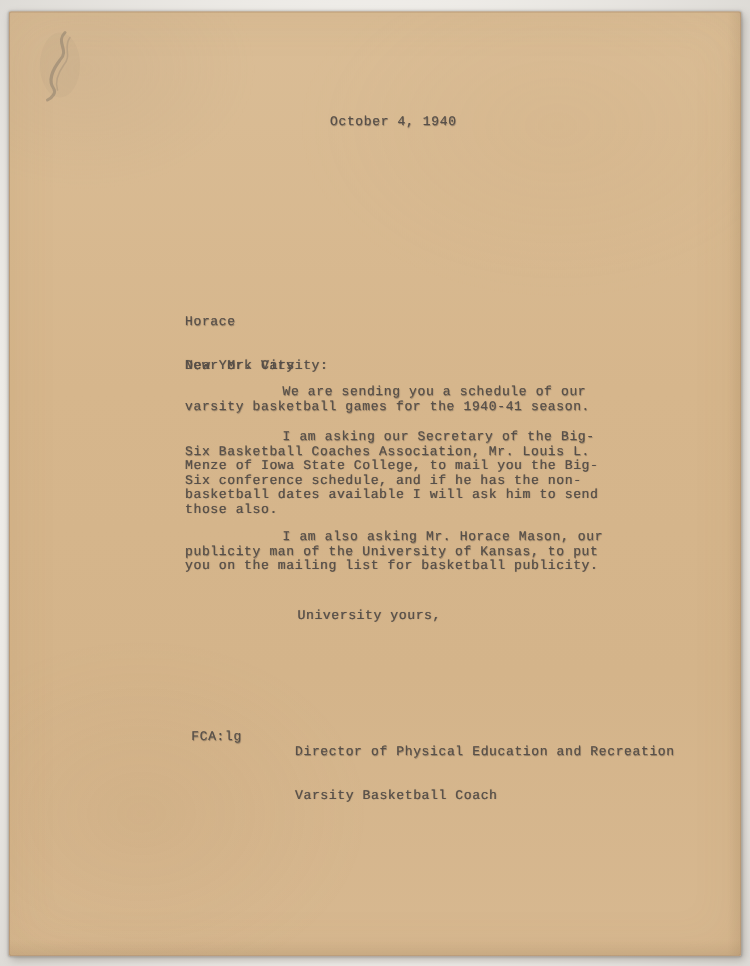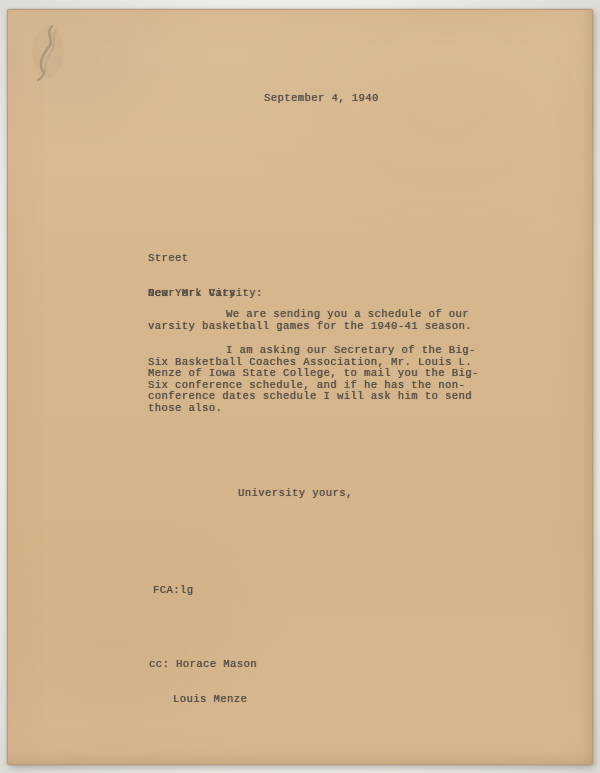--- a/index.html
+++ b/index.html
@@ -57,46 +57,49 @@
 
 <div class="scan">
   <div class="paper">
 
     <svg class="smudge" width="60" height="70" viewBox="0 0 60 70">
       <path d="M34,10 C26,18 38,24 30,32 C24,40 20,48 25,55 C27,58 24,62 20,64" fill="none" stroke="#6f665b" stroke-width="2.4" stroke-linecap="round" opacity="0.38"></path>
       <path d="M38,14 C32,22 40,28 33,36 C28,43 26,50 28,56" fill="none" stroke="#7a7064" stroke-width="1.2" stroke-linecap="round" opacity="0.25"></path>
       <ellipse cx="30" cy="36" rx="16" ry="26" fill="#8a7d6c" opacity="0.07"></ellipse>
     </svg>
 
-    <div class="tw" style="left:256px; top:83px;">September 4, 1940</div>
+    <div class="tw" style="left:256px; top:83px;">October 4, 1940</div>
 
     <div class="tw" style="left:140px; top:220px;">
-      <div>Street</div>
+      <div>Horace</div>
       <div>New York City</div>
     </div>
 
     <div class="tw" style="left:140px; top:278px;">Dear Mr. Varsity:</div>
 
     <div class="tw para" style="left:140px; top:299px; width:340px;">We are sending you a schedule of our
 varsity basketball games for the 1940-41 season.</div>
 
     <div class="tw para" style="left:140px; top:335px; width:340px;">I am asking our Secretary of the Big-
 Six Basketball Coaches Association, Mr. Louis L.
 Menze of Iowa State College, to mail you the Big-
 Six conference schedule, and if he has the non-
-conference dates schedule I will ask him to send
+basketball dates available I will ask him to send
 those also.</div>
 
+    <div class="tw para" style="left:140px; top:415px; width:340px;">I am also asking Mr. Horace Mason, our
+publicity man of the University of Kansas, to put
+you on the mailing list for basketball publicity.</div>
 
     <div class="tw" style="left:230px; top:478px;">University yours,</div>
 
+    <div class="tw" style="left:228px; top:564px;">
+      <div>Director of Physical Education and Recreation</div>
+      <div>Varsity Basketball Coach</div>
+    </div>
 
     <div class="tw" style="left:113px; top:575px;padding-left:32px;">FCA:lg</div>
 
-    <div class="tw" style="left:141px; top:626px;">
-      <div>cc: Horace Mason</div>
-      <div style="margin-left:24px;">Louis Menze</div>
-    </div>
 
     <div class="edge-shade"></div>
     <div class="bottom-shade"></div>
   </div>
 </div>
 
 </body></html>

